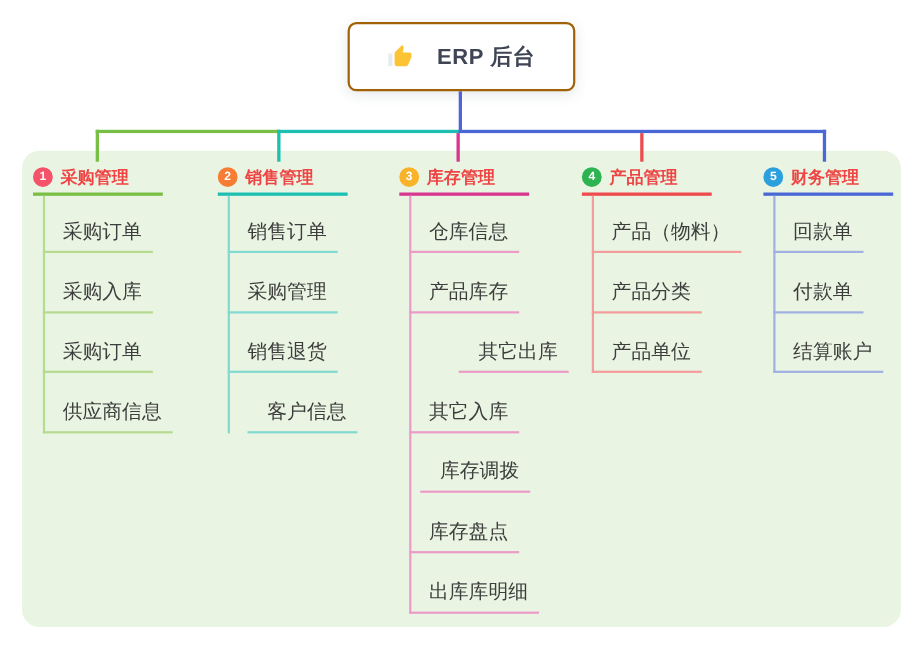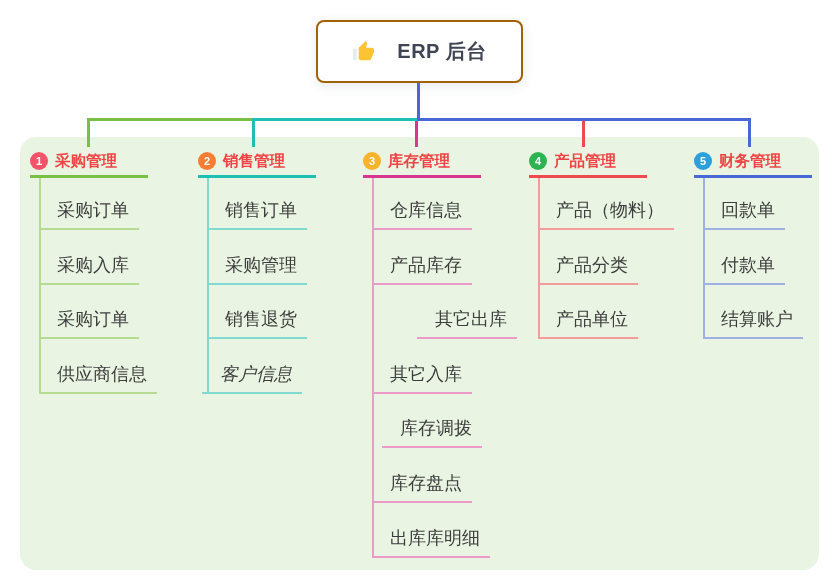--- a/index.html
+++ b/index.html
@@ -58,21 +58,21 @@
       <div class="sub-item" style="left: 39px; top: 309px; border-bottom-color: rgb(180, 219, 143);">采购订单</div>
       <div class="sub-item" style="left: 39px; top: 364px; border-bottom-color: rgb(180, 219, 143);">供应商信息</div>
       <div class="branch-header" style="left: 198px; top: 147px; border-bottom-color: rgb(29, 191, 178);">
         <span class="badge" style="background: rgb(246, 125, 51);">2</span>
         <span class="branch-title">销售管理</span>
       </div>
       <div class="vline" style="left: 207px; top: 178px; height: 216px; background: rgb(130, 217, 208);"></div>
       <div class="sub-item" style="left: 207px; top: 200px; border-bottom-color: rgb(130, 217, 208);">销售订单</div>
       <div class="sub-item" style="left: 207px; top: 255px; border-bottom-color: rgb(130, 217, 208);">采购管理</div>
       <div class="sub-item" style="left: 207px; top: 309px; border-bottom-color: rgb(130, 217, 208);">销售退货</div>
-      <div class="sub-item" style="left: 202px; top: 364px; border-bottom-color: rgb(130, 217, 208); font-style: italic;">客户信息</div>
+      <div class="sub-item" style="left: 225px; top: 364px; border-bottom-color: rgb(130, 217, 208);">客户信息</div>
       <div class="branch-header" style="left: 363px; top: 147px; border-bottom-color: rgb(216, 55, 143);">
         <span class="badge" style="background: rgb(248, 179, 43);">3</span>
         <span class="branch-title">库存管理</span>
       </div>
       <div class="vline" style="left: 372px; top: 178px; height: 380px; background: rgb(236, 155, 200);"></div>
       <div class="sub-item" style="left: 372px; top: 200px; border-bottom-color: rgb(236, 155, 200);">仓库信息</div>
       <div class="sub-item" style="left: 372px; top: 255px; border-bottom-color: rgb(236, 155, 200); font-family: Liberation Serif, serif;">产品库存</div>
       <div class="sub-item" style="left: 372px; top: 309px; border-bottom-color: rgb(236, 155, 200); margin-left: 45px;">其它出库</div>
       <div class="sub-item" style="left: 372px; top: 364px; border-bottom-color: rgb(236, 155, 200);">其它入库</div>
       <div class="sub-item" style="left: 372px; top: 418px; border-bottom-color: rgb(236, 155, 200); margin-left: 10px;">库存调拨</div>

